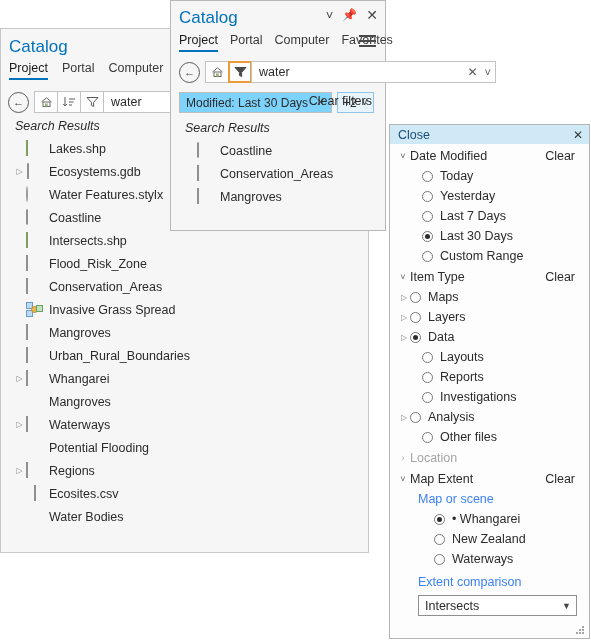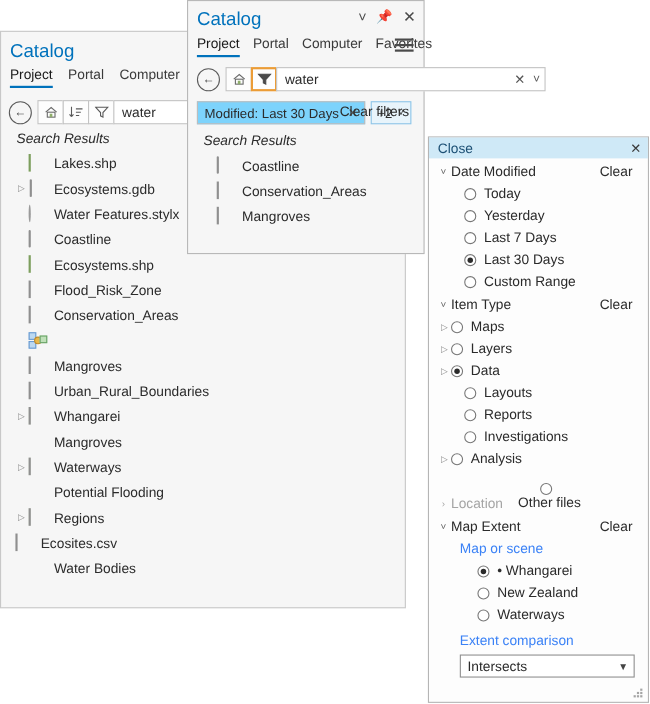--- a/index.html
+++ b/index.html
@@ -145,35 +145,36 @@
         <span class="lbl">Water Features.stylx</span>
       </div>
       <div class="row" style="padding-left: 12px;">
         <span class="exp"></span>
         <span class="ico"><span class="i-line"></span><b></b></span>
         <span class="lbl">Coastline</span>
       </div>
       <div class="row" style="padding-left: 12px;">
         <span class="exp"></span>
         <span class="ico"><span class="i-shp"></span><b></b></span>
-        <span class="lbl">Ecosystems.shp</span>
+        <span class="lbl">Intersects.shp</span>
       </div>
       <div class="row" style="padding-left: 12px;">
         <span class="exp"></span>
         <span class="ico"><span class="i-tbl"></span><b></b></span>
         <span class="lbl">Flood_Risk_Zone</span>
       </div>
       <div class="row" style="padding-left: 12px;">
         <span class="exp"></span>
         <span class="ico"><span class="i-tbl"></span><b></b></span>
         <span class="lbl">Conservation_Areas</span>
       </div>
       <div class="row" style="padding-left: 12px;">
         <span class="exp"></span>
         <span class="ico"><span class="i-geo"><s class="a"></s><s class="b"></s><s class="c"></s><s class="d"></s></span></span>
+        <span class="lbl">Invasive Grass Spread</span>
       </div>
       <div class="row" style="padding-left: 12px;">
         <span class="exp"></span>
         <span class="ico"><span class="i-tbl"></span><b></b></span>
         <span class="lbl">Mangroves</span>
       </div>
       <div class="row" style="padding-left: 12px;">
         <span class="exp"></span>
         <span class="ico"><span class="i-tbl"></span><b></b></span>
         <span class="lbl">Urban_Rural_Boundaries</span>
@@ -196,21 +197,21 @@
       <div class="row" style="padding-left: 12px;">
         <span class="exp"></span>
         <span class="ico"><span class="i-fold"></span></span>
         <span class="lbl">Potential Flooding</span>
       </div>
       <div class="row" style="padding-left: 12px;">
         <span class="exp">▷</span>
         <span class="ico"><span class="i-map"></span><b></b><i></i></span>
         <span class="lbl">Regions</span>
       </div>
-      <div class="row" style="">
+      <div class="row" style="padding-left: 12px; text-align: center;">
         <span class="exp"></span>
         <span class="ico"><span class="i-csv"></span><b></b></span>
         <span class="lbl">Ecosites.csv</span>
       </div>
       <div class="row" style="padding-left: 12px;">
         <span class="exp"></span>
         <span class="ico"><span class="i-fold"></span></span>
         <span class="lbl">Water Bodies</span>
       </div>
     </div>
@@ -361,21 +362,21 @@
       <div class="opt" style="padding-left: 20px;">
         <span class="car"></span>
         <span class="radio"></span>
         <span class="olbl">Investigations</span>
       </div>
       <div class="opt" style="padding-left: 8px;">
         <span class="car">▷</span>
         <span class="radio"></span>
         <span class="olbl">Analysis</span>
       </div>
-      <div class="opt" style="padding-left: 20px; flex-direction: column;">
+      <div class="opt" style="padding-left: 20px;">
         <span class="car"></span>
         <span class="radio"></span>
         <span class="olbl">Other files</span>
       </div>
       <div class="grp dis" style="position: relative; padding-left: 6px;">
         <span class="car">›</span>
         <span class="gname">Location</span>
       </div>
       <div class="grp" style="position: relative; padding-left: 6px;">
         <span class="car">˅</span>

